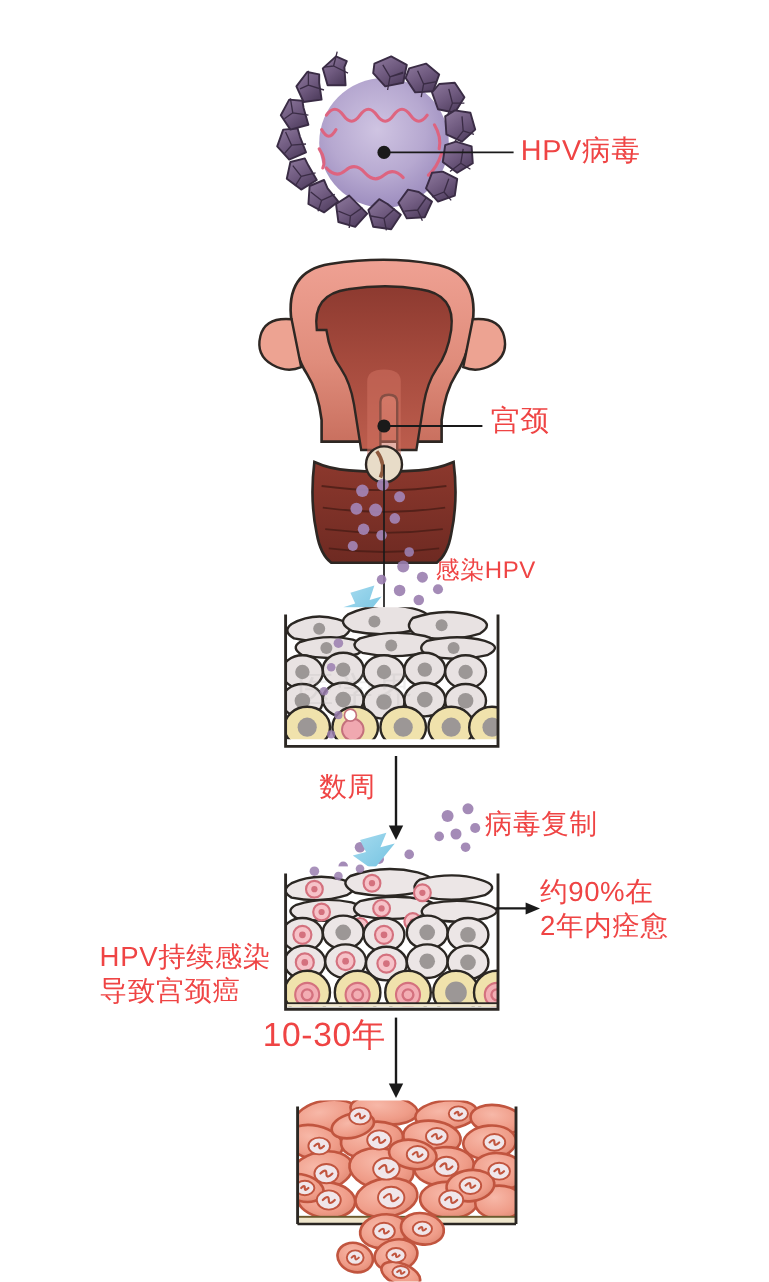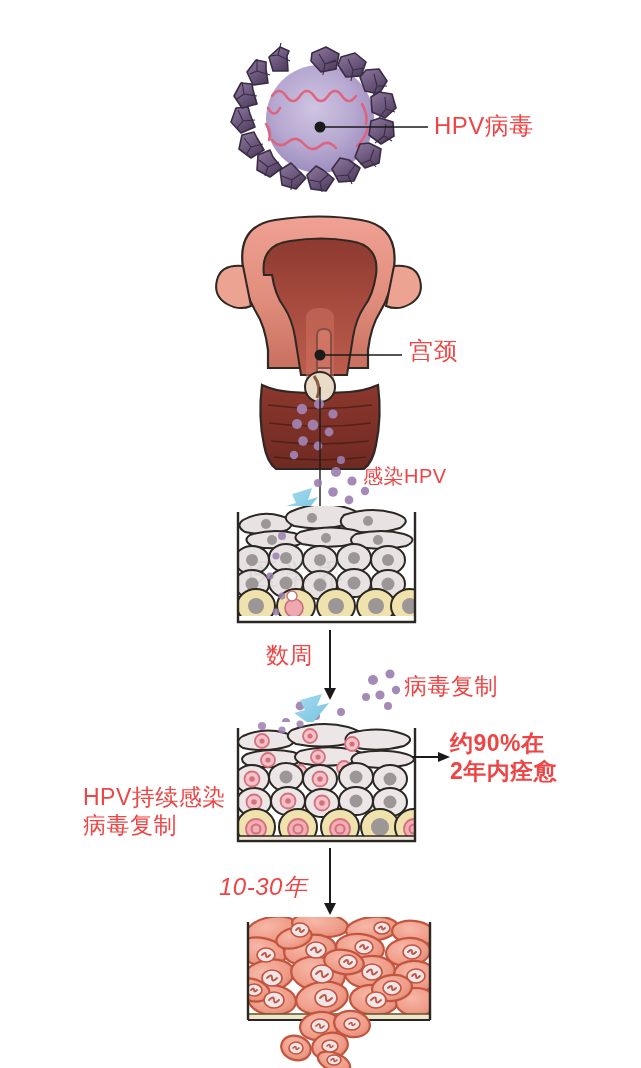--- a/index.html
+++ b/index.html
@@ -27,23 +27,23 @@
     color: #ef4444;
     white-space: pre;
     line-height: 1.22;
     letter-spacing: 0.5px;
   }
   .lbl-hpv-virus  { left: 434px; top: 111px; font-size: 24px; }
   .lbl-cervix     { left: 409px; top: 336px; font-size: 24px; }
   .lbl-infect     { left: 363px; top: 464px; font-size: 20px; }
   .lbl-weeks      { left: 266px; top: 641px; font-size: 23px; text-align: right; }
   .lbl-replicate  { left: 404px; top: 672px; font-size: 23px; }
-  .lbl-heal       { left: 450px; top: 729px; font-size: 23px; font-weight: bold; }
+  .lbl-heal       { left: 450px; top: 729px; font-size: 23px; }
   .lbl-persist    { left: 83px;  top: 783px; font-size: 23px; }
-  .lbl-years      { left: 219px; top: 872px; font-size: 24px; font-style: italic; }
+  .lbl-years      { left: 219px; top: 846px; font-size: 28px; }
 </style>
 </head>
 <body>
 
 <div>
 
   <svg id="infographic" viewBox="0 0 641 1068" xmlns="http://www.w3.org/2000/svg">
 
     <defs>
       <radialGradient id="gVirusCore" cx="45%" cy="40%" r="62%">
@@ -512,17 +512,17 @@
   <div class="label lbl-infect">感染HPV</div>
 
   <div class="label lbl-weeks">数周</div>
 
   <div class="label lbl-replicate">病毒复制</div>
 
   <div class="label lbl-heal">约90%在
 2年内痊愈</div>
 
   <div class="label lbl-persist">HPV持续感染
-病毒复制</div>
+导致宫颈癌</div>
 
   <div class="label lbl-years">10-30年</div>
 
 </div>
 
 </body></html>

